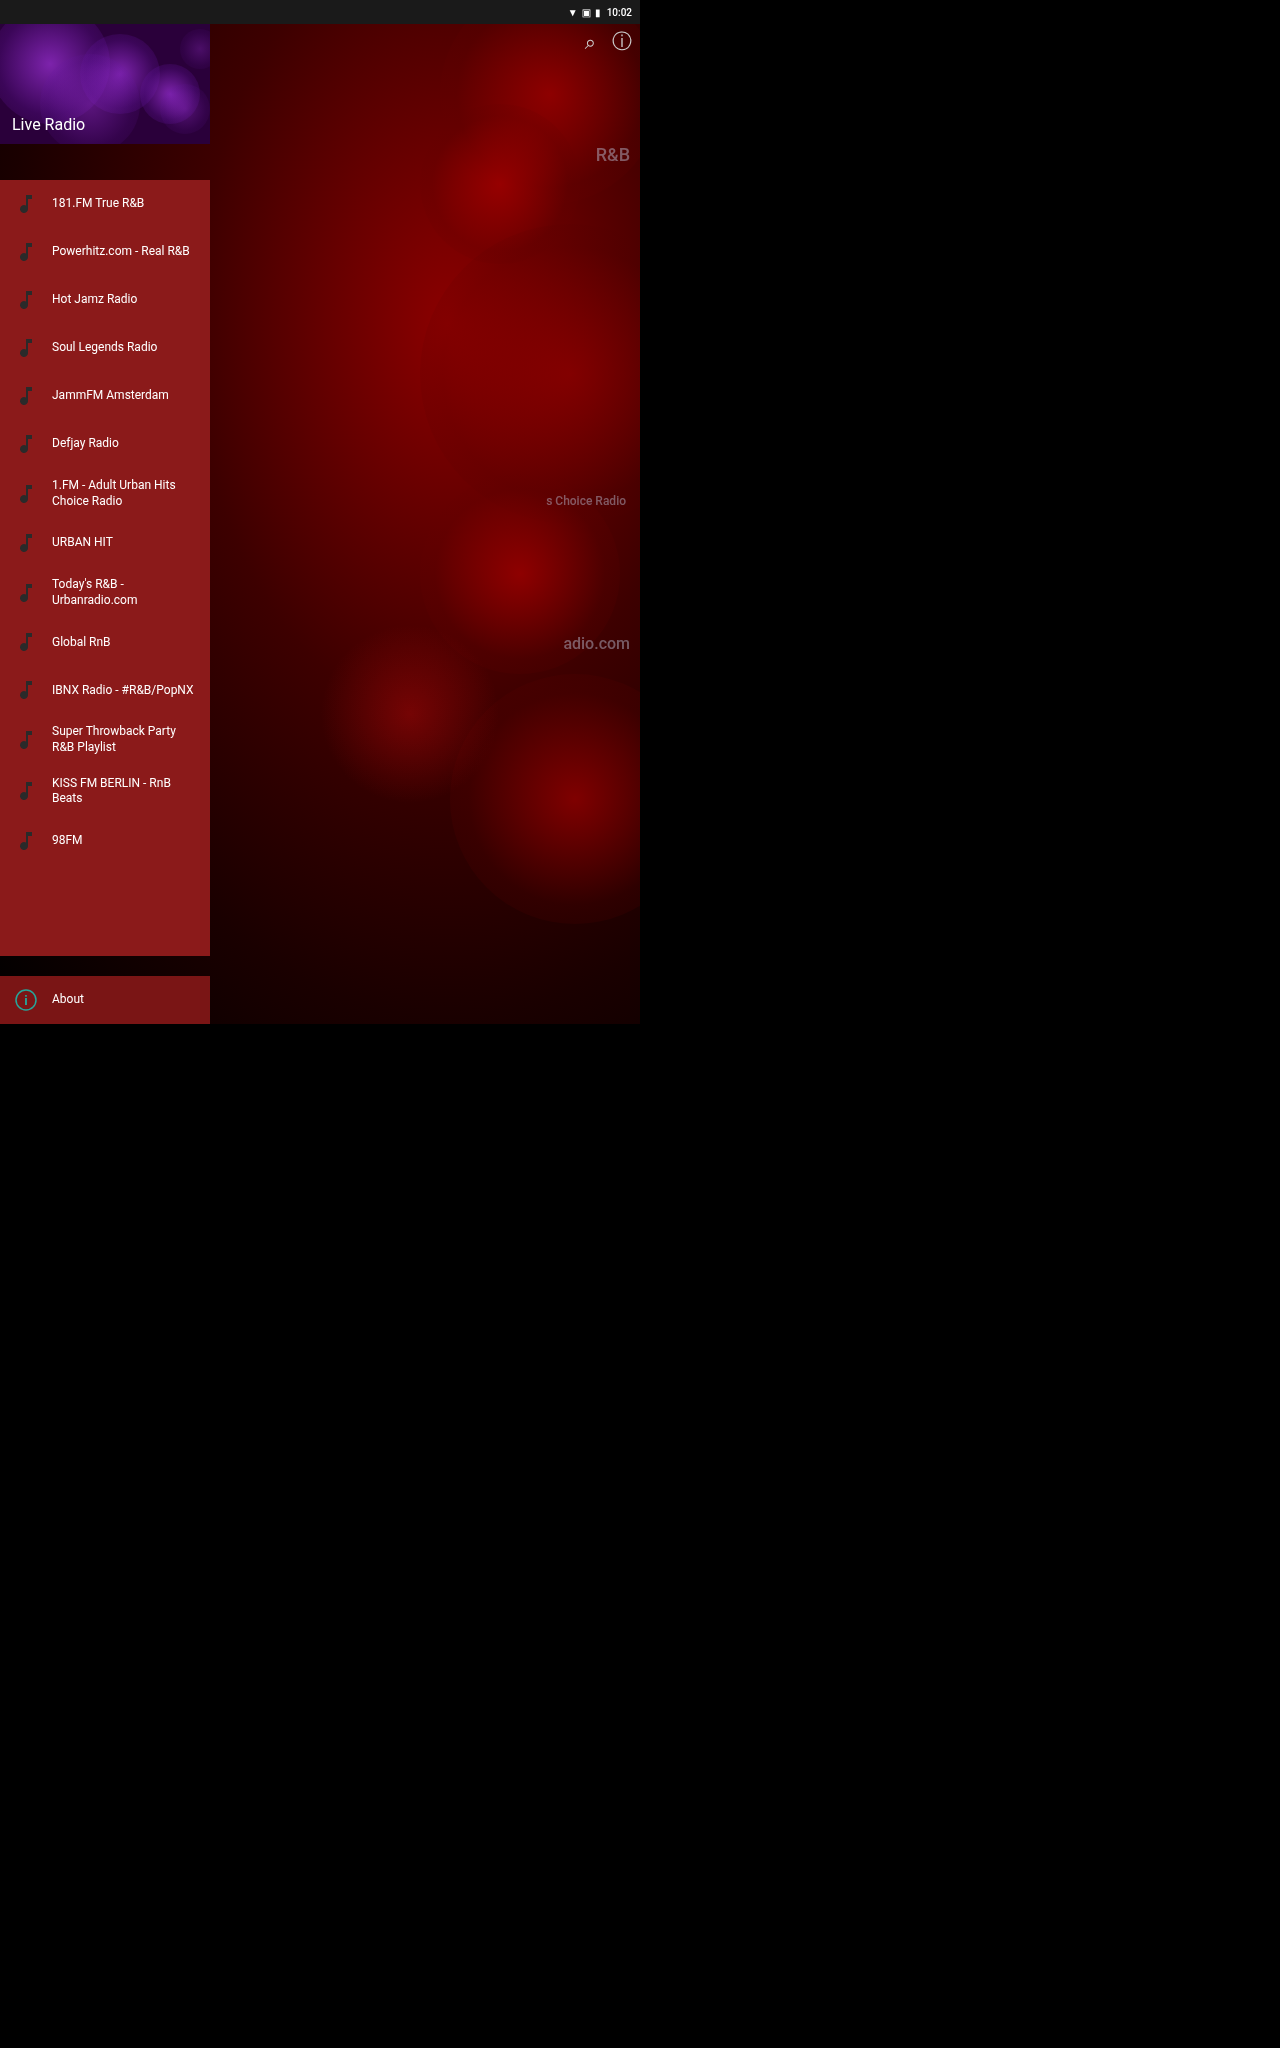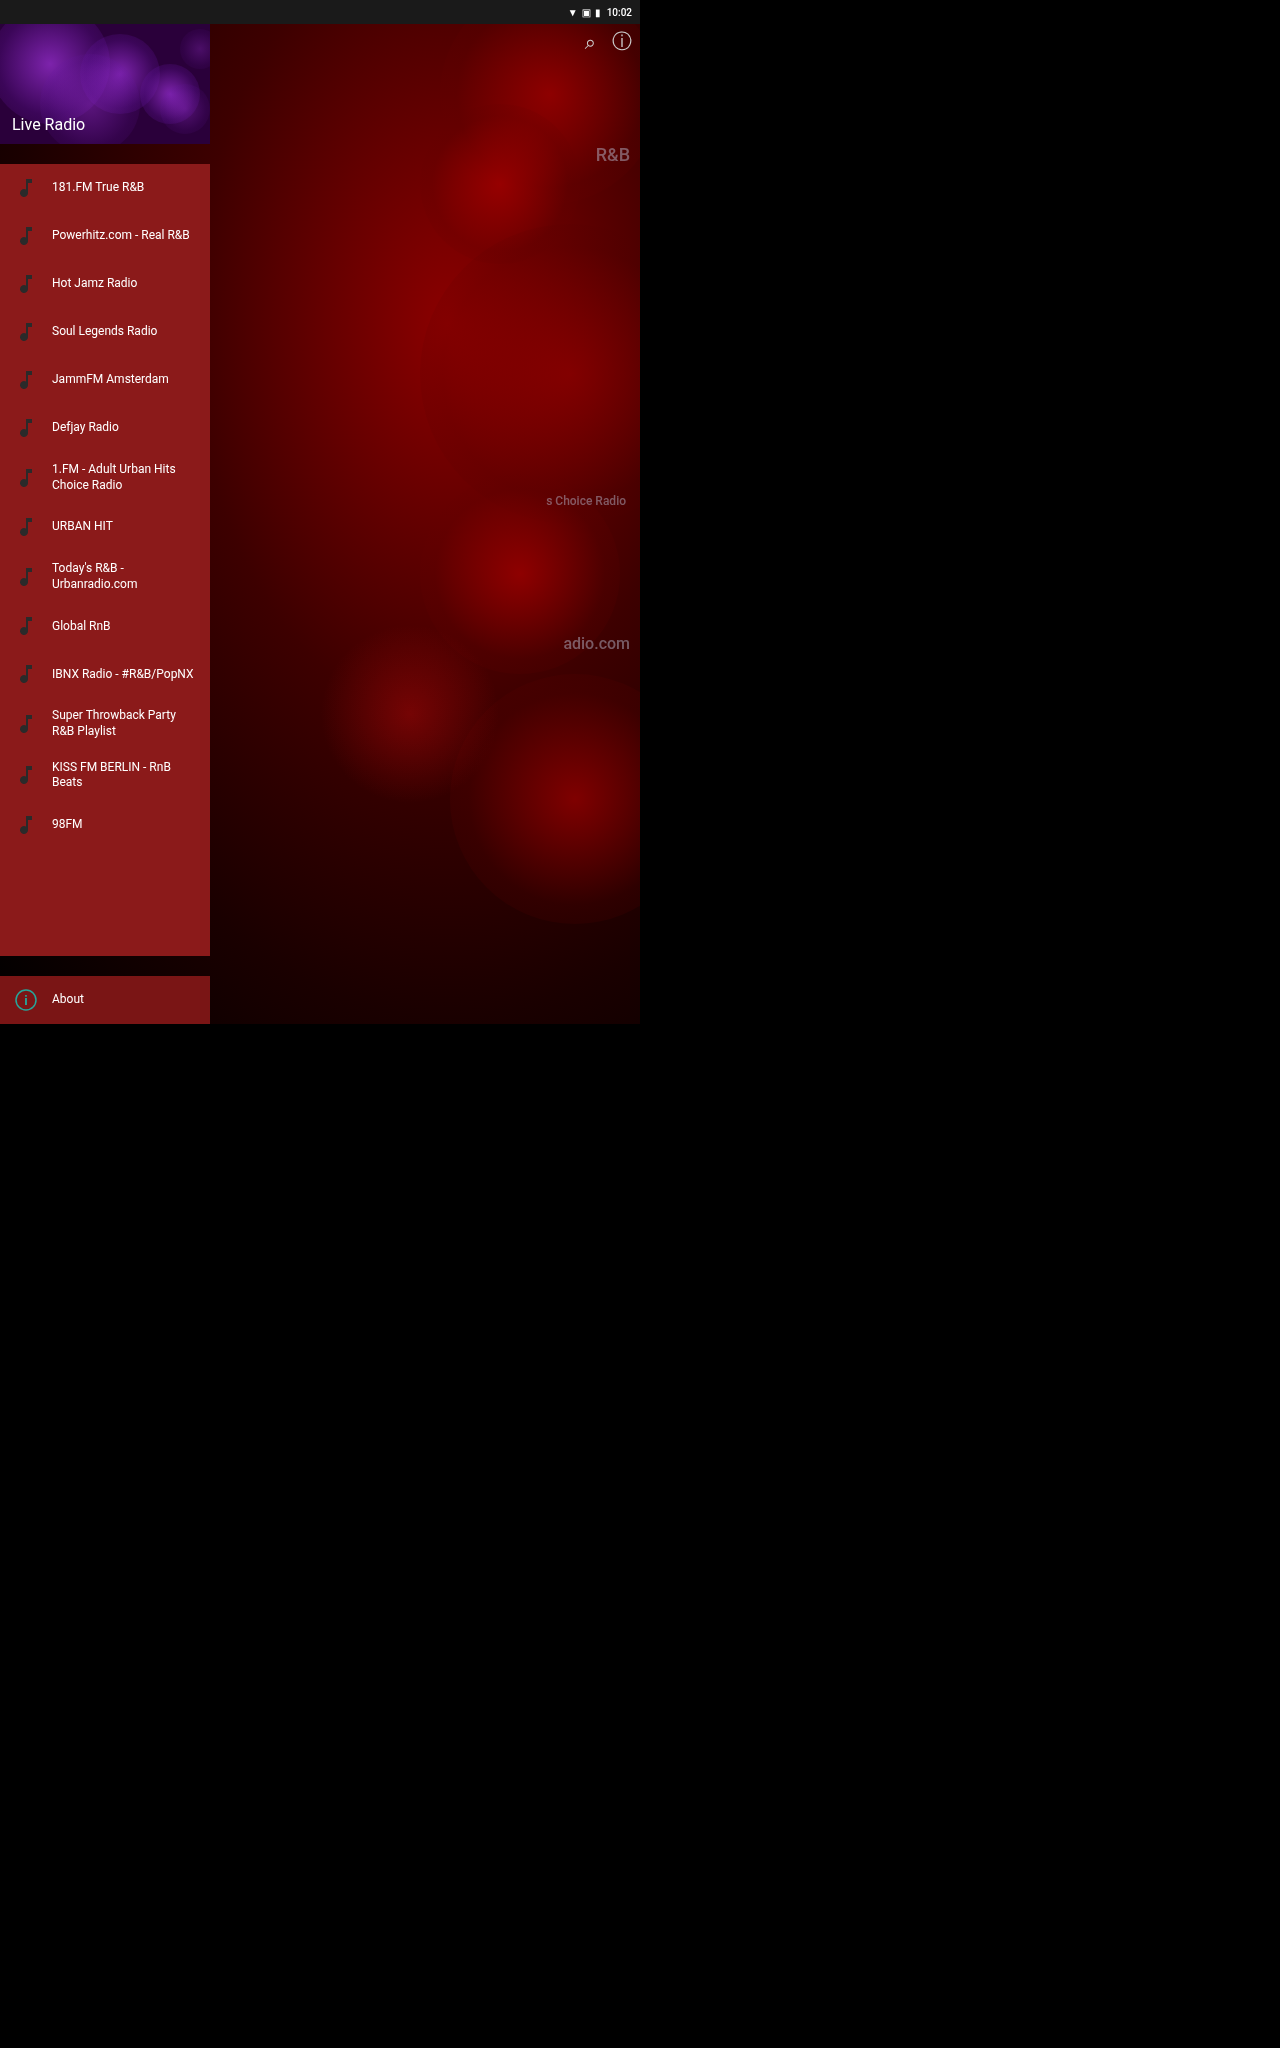--- a/index.html
+++ b/index.html
@@ -106,20 +106,21 @@
       font-weight: 400;
       z-index: 2;
     }
 
     
     .station-list {
       flex: 1;
       background: #8b1a1a;
       overflow-y: auto;
       overflow-x: hidden;
+      margin-top: 16px;
     }
     .station-list::-webkit-scrollbar { width: 3px; }
     .station-list::-webkit-scrollbar-thumb { background: rgba(255,255,255,0.2); }
 
     .station-item {
       display: flex;
       align-items: center;
       padding: 10px 12px;
       cursor: pointer;
       min-height: 45px;

